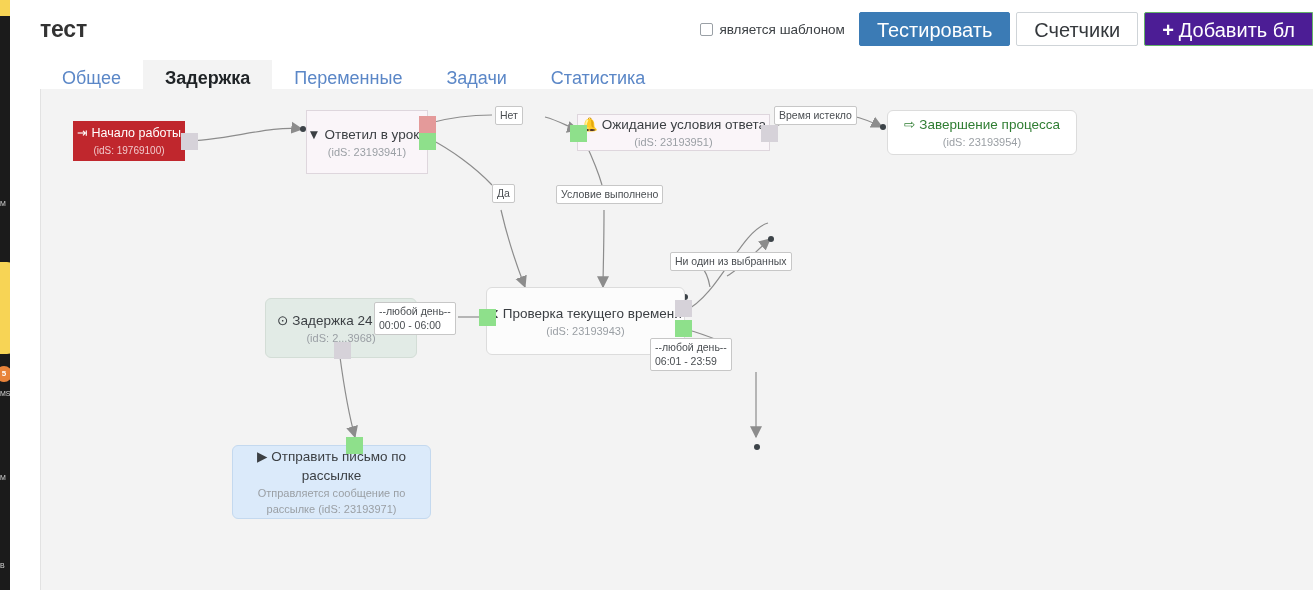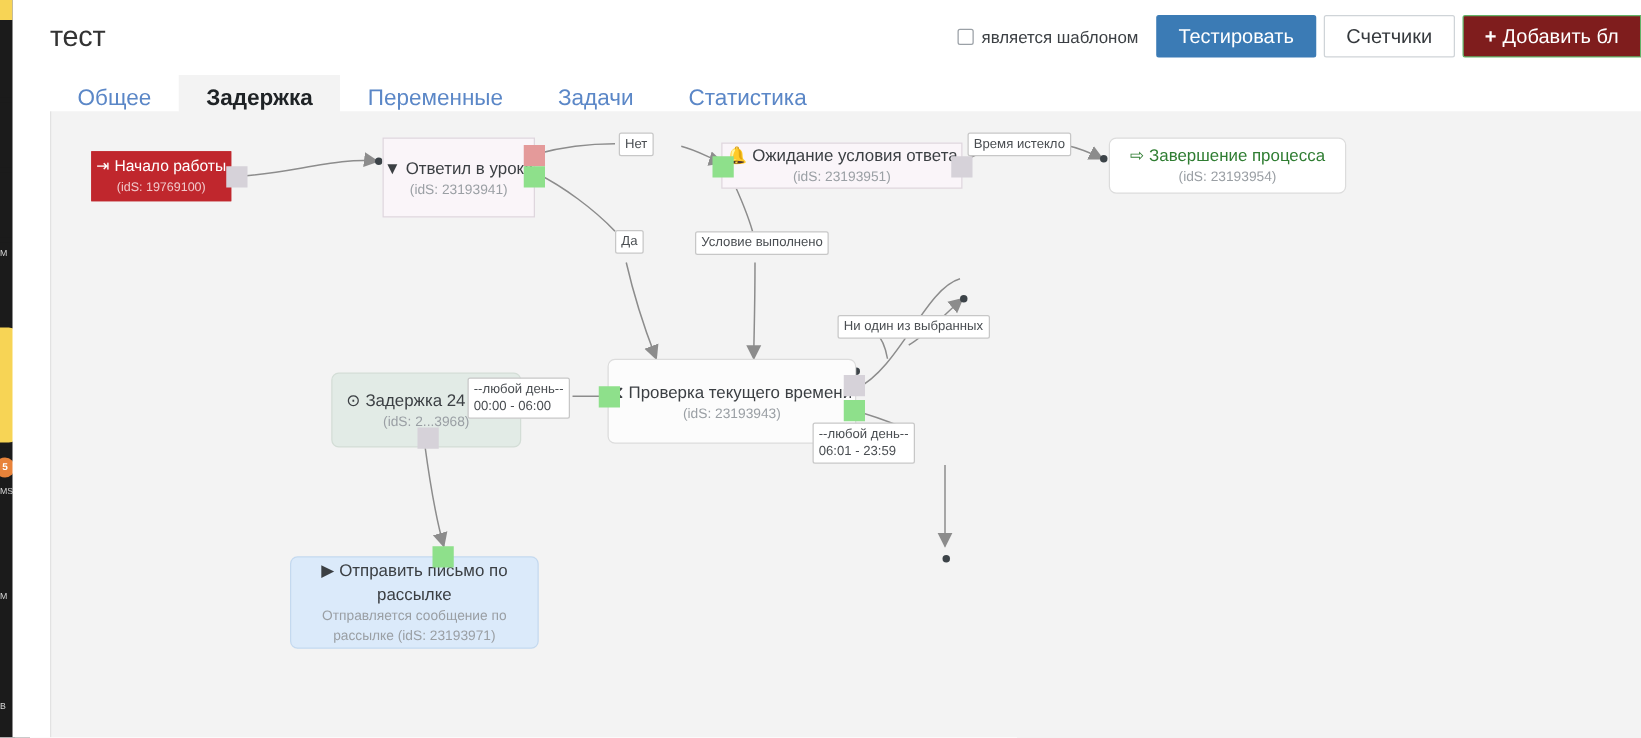--- a/index.html
+++ b/index.html
@@ -50,57 +50,57 @@
   }
   .sb-label {
     position: absolute; left: 0; width: 14px;
     color: #d8d8d8; font-size: 7px;
     white-space: nowrap; overflow: hidden;
   }
 
   
   .page-title {
     position: absolute; left: 40px; top: 16px;
-    font-size: 23px; font-weight: normal;
+    font-size: 23px; font-weight: bold;
     color: #333333; letter-spacing: -0.2px;
   }
 
   .header-controls {
     position: absolute; right: 0; top: 12px;
     display: flex; align-items: center;
   }
   .tmpl-check {
     display: flex; align-items: center;
     font-size: 13.5px; color: #3c4044;
     margin-right: 14px; cursor: pointer;
   }
   .tmpl-check .box {
     width: 13px; height: 13px;
     border: 1px solid #9aa0a6;
     border-radius: 2px; background: #fff;
     margin-right: 6px;
   }
   .btn {
     height: 34px; padding: 0 17px;
-    font-size: 16px; line-height: 34px;
+    font-size: 20px; line-height: 34px;
     border: 1px solid transparent;
     cursor: pointer; white-space: nowrap;
     border-radius: 2px;
   }
   .btn-test {
     background: #3b7bb5; color: #fff;
     border-color: #3b7bb5;
   }
   .btn-counters {
     background: #ffffff; color: #35393d;
     border-color: #cfd4d8;
     margin-left: 6px;
   }
   .btn-add {
-    background: #7f1d1d; color: #ffffff;
+    background: #4c1d95; color: #ffffff;
     border-color: #63b368;
     margin-left: 6px;
     border-radius: 2px 0 0 2px;
   }
   .btn-add .plus { font-weight: bold; margin-right: 5px; }
 
   
   .tabs {
     position: absolute; left: 40px; top: 60px;
     display: flex; align-items: flex-end;

